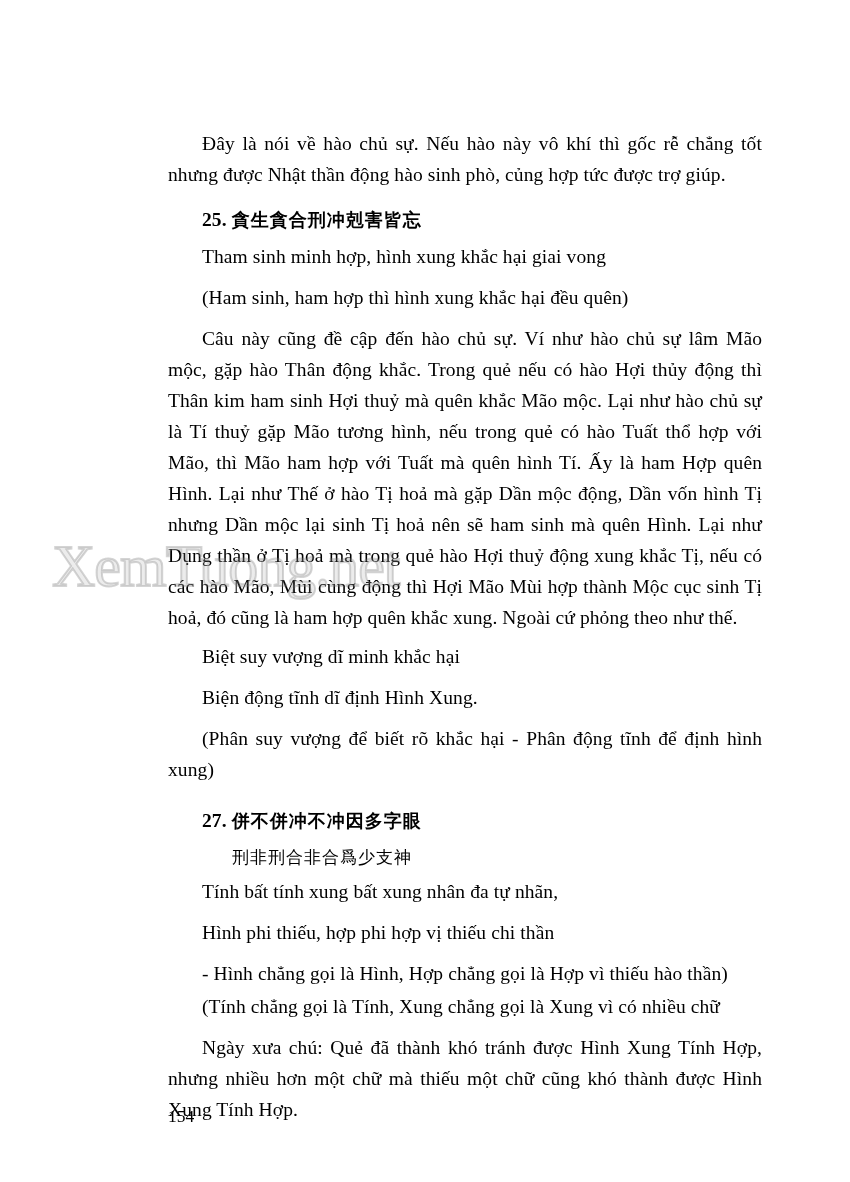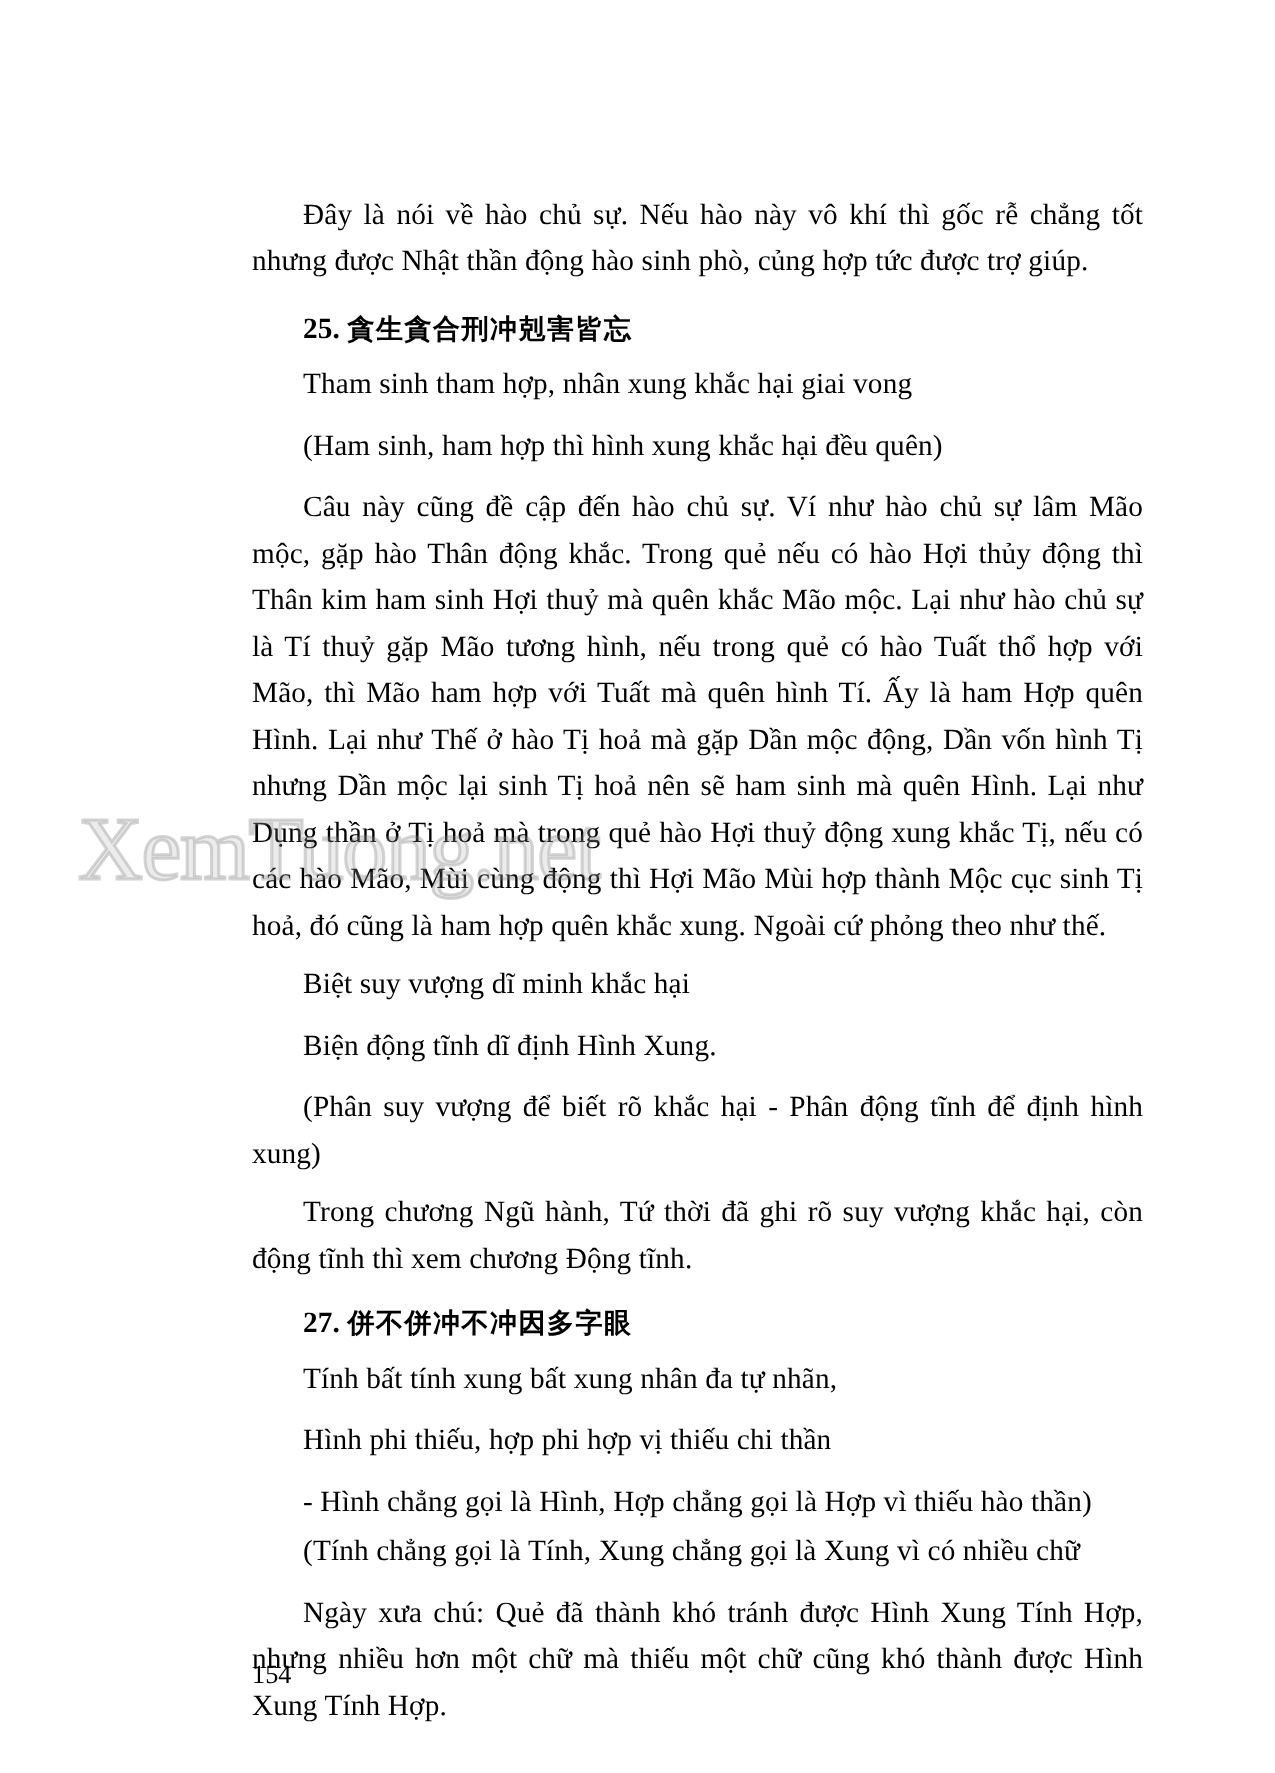--- a/index.html
+++ b/index.html
@@ -135,42 +135,42 @@
   <div class="content">
 
     <p class="para">Đây là nói về hào chủ sự. Nếu hào này vô khí thì gốc rễ chẳng tốt nhưng được Nhật thần động hào sinh phò, củng hợp tức được trợ giúp.</p>
 
     <div class="gap-md"></div>
 
     <p class="heading">
       <span class="num">25.</span>
       <span class="cjk">貪生貪合刑冲剋害皆忘</span>
     </p>
-    <p class="indent-line">Tham sinh tham hợp, nhân xung khắc hại giai vong</p>
+    <p class="indent-line">Tham sinh minh hợp, hình xung khắc hại giai vong</p>
     <div class="gap-sm"></div>
     <p class="indent-line">(Ham sinh, ham hợp thì hình xung khắc hại đều quên)</p>
     <div class="gap-sm"></div>
     <p class="block-just">Câu này cũng đề cập đến hào chủ sự. Ví như hào chủ sự lâm Mão mộc, gặp hào Thân động khắc. Trong quẻ nếu có hào Hợi thủy động thì Thân kim ham sinh Hợi thuỷ mà quên khắc Mão mộc. Lại như hào chủ sự là Tí thuỷ gặp Mão tương hình, nếu trong quẻ có hào Tuất thổ hợp với Mão, thì Mão ham hợp với Tuất mà quên hình Tí. Ấy là ham Hợp quên Hình. Lại như Thế ở hào Tị hoả mà gặp Dần mộc động, Dần vốn hình Tị nhưng Dần mộc lại sinh Tị hoả nên sẽ ham sinh mà quên Hình. Lại như Dụng thần ở Tị hoả mà trong quẻ hào Hợi thuỷ động xung khắc Tị, nếu có các hào Mão, Mùi cùng động thì Hợi Mão Mùi hợp thành Mộc cục sinh Tị hoả, đó cũng là ham hợp quên khắc xung. Ngoài cứ phỏng theo như thế.</p>
 
     <div class="gap-sm"></div>
 
     <p class="indent-line">Biệt suy vượng dĩ minh khắc hại</p>
     <div class="gap-sm"></div>
     <p class="indent-line">Biện động tĩnh dĩ định Hình Xung.</p>
     <div class="gap-sm"></div>
     <p class="block-just">(Phân suy vượng để biết rõ khắc hại - Phân động tĩnh để định hình xung)</p>
     <div class="gap-sm"></div>
-    <p class="block-just">Trong chương Ngũ hành, Tứ thời đã ghi rõ suy vượng khắc hại, còn động tĩnh thì xem chương Động tĩnh.</p>
 
     <div class="gap-md"></div>
 
     <p class="heading">
       <span class="num">27.</span>
       <span class="cjk">併不併冲不冲因多字眼</span>
     </p>
+    <p class="cjk-line">刑非刑合非合爲少支神</p>
     <p class="indent-line">Tính bất tính xung bất xung nhân đa tự nhãn,</p>
     <div class="gap-sm"></div>
     <p class="indent-line">Hình phi thiếu, hợp phi hợp vị thiếu chi thần</p>
     <div class="gap-sm"></div>
     <p class="indent-line">- Hình chẳng gọi là Hình, Hợp chẳng gọi là Hợp vì thiếu hào thần)</p>
     <p class="indent-line">(Tính chẳng gọi là Tính, Xung chẳng gọi là Xung vì có nhiều chữ</p>
     <div class="gap-sm"></div>
     <p class="block-just">Ngày xưa chú: Quẻ đã thành khó tránh được Hình Xung Tính Hợp, nhưng nhiều hơn một chữ mà thiếu một chữ cũng khó thành được Hình Xung Tính Hợp.</p>
 
   </div>

